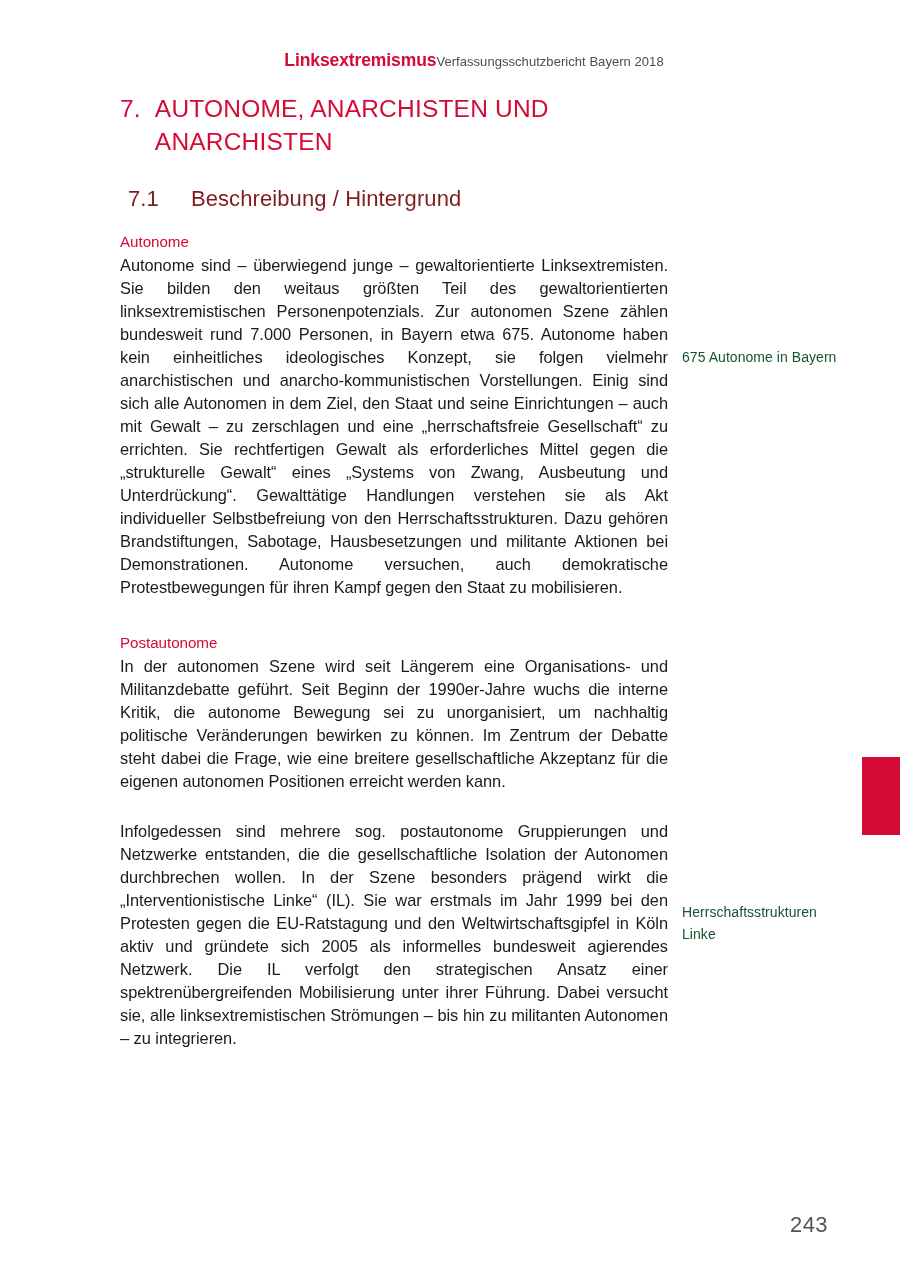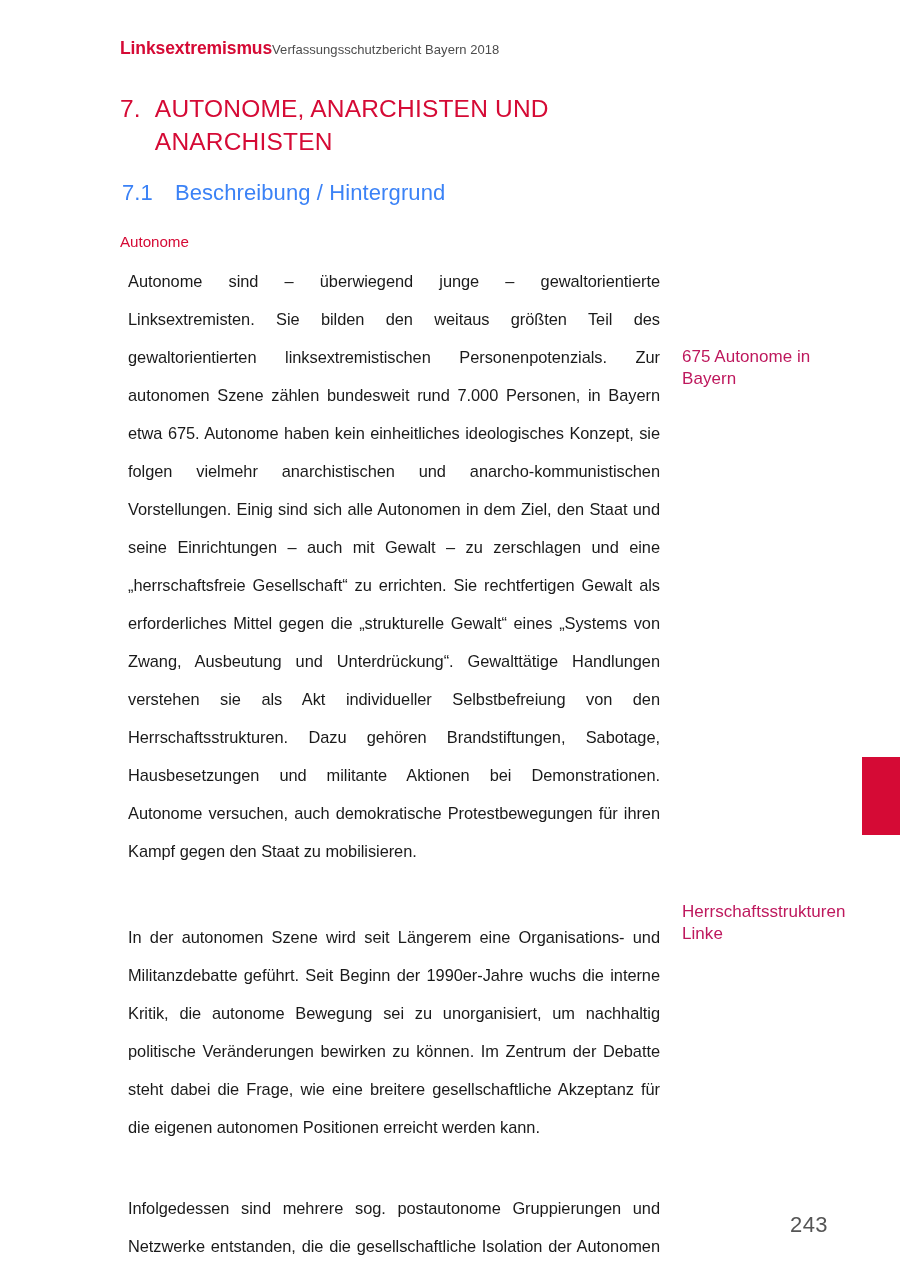--- a/index.html
+++ b/index.html
@@ -20,25 +20,25 @@
     background: #ffffff;
     overflow: hidden;
     box-sizing: border-box;
   }
 
   
   .running-head {
     position: absolute;
     left: 120px;
     right: 72px;
-    top: 38px;
+    top: 50px;
     height: 22px;
     display: flex;
     align-items: baseline;
-    justify-content: flex-start;
+    justify-content: center;
   }
   .running-head-left {
     font-size: 17.5px;
     font-weight: bold;
     color: #D50A35;
     letter-spacing: -0.1px;
     white-space: nowrap;
   }
   .running-head-right {
     font-size: 13px;
@@ -69,28 +69,28 @@
   }
   .chapter-text {
     flex: 1 1 auto;
   }
 
   .section-title {
     position: absolute;
     left: 120px;
     top: 176px;
     width: 560px;
-    color: #3b82f6;
+    color: #7f1d1d;
     font-size: 22px;
     line-height: 30px;
     font-weight: normal;
     letter-spacing: 0.1px;
-    margin: 2px;
+    margin: 8px;
     display: flex;
-    gap: 22px;
+    gap: 32px;
     align-items: flex-start;
   }
   .section-number { flex: 0 0 auto; }
   .section-text   { flex: 1 1 auto; }
 
   
   .text-column {
     position: absolute;
     left: 120px;
     top: 230px;
@@ -99,39 +99,39 @@
   .sub-heading {
     color: #D50A35;
     font-size: 15.2px;
     font-weight: normal;
     line-height: 24px;
     margin: 0 0 0 0;
     letter-spacing: -0.05px;
   }
   .body-par {
     font-size: 16.4px;
-    line-height: 38px;
+    line-height: 23px;
     text-align: justify;
     text-justify: inter-word;
-    margin: 8px;
+    margin: 0;
     color: #1a1a1a;
     letter-spacing: -0.05px;
     hyphens: manual;
   }
   .par-gap { height: 27px; }
   .block-gap { height: 32px; }
 
   
   .margin-note {
     position: absolute;
     left: 682px;
     width: 172px;
-    font-size: 17px;
+    font-size: 14px;
     line-height: 22px;
-    color: #be185d;
+    color: #14532d;
     letter-spacing: 0.05px;
   }
   .margin-note-1 { top: 346px; }
   .margin-note-2 { top: 901px; }
 
   
   .thumb-tab {
     position: absolute;
     left: 862px;
     top: 757px;
@@ -170,20 +170,21 @@
     <span class="section-text">Beschreibung / Hintergrund</span>
   </h2>
 
   <div class="text-column">
 
     <h3 class="sub-heading">Autonome</h3>
     <p class="body-par">Autonome sind – überwiegend junge – gewaltorientierte Linksextremisten. Sie bilden den weitaus größten Teil des gewaltorientierten linksextremistischen Personenpotenzials. Zur autonomen Szene zählen bundesweit rund 7.000 Personen, in Bayern etwa 675. Autonome haben kein einheitliches ideologisches Konzept, sie folgen vielmehr anarchistischen und anarcho-kommunistischen Vorstellungen. Einig sind sich alle Autonomen in dem Ziel, den Staat und seine Einrichtungen – auch mit Gewalt – zu zerschlagen und eine „herrschaftsfreie Gesellschaft“ zu errichten. Sie rechtfertigen Gewalt als erforderliches Mittel gegen die „strukturelle Gewalt“ eines „Systems von Zwang, Ausbeutung und Unterdrückung“. Gewalttätige Handlungen verstehen sie als Akt individueller Selbstbefreiung von den Herrschaftsstrukturen. Dazu gehören Brandstiftungen, Sabotage, Hausbesetzungen und militante Aktionen bei Demonstrationen. Autonome versuchen, auch demokratische Protestbewegungen für ihren Kampf gegen den Staat zu mobilisieren.</p>
 
     <div class="block-gap"></div>
 
+    <h3 class="sub-heading">Postautonome</h3>
     <p class="body-par">In der autonomen Szene wird seit Längerem eine Organisations- und Militanzdebatte geführt. Seit Beginn der 1990er-Jahre wuchs die interne Kritik, die autonome Bewegung sei zu unorganisiert, um nachhaltig politische Veränderungen bewirken zu können. Im Zentrum der Debatte steht dabei die Frage, wie eine breitere gesellschaftliche Akzeptanz für die eigenen autonomen Positionen erreicht werden kann.</p>
 
     <div class="par-gap"></div>
 
     <p class="body-par">Infolgedessen sind mehrere sog. postautonome Gruppierungen und Netzwerke entstanden, die die gesellschaftliche Isolation der Autonomen durchbrechen wollen. In der Szene besonders prägend wirkt die „Interventionistische Linke“ (IL). Sie war erstmals im Jahr 1999 bei den Protesten gegen die EU-Ratstagung und den Weltwirtschaftsgipfel in Köln aktiv und gründete sich 2005 als informelles bundesweit agierendes Netzwerk. Die IL verfolgt den strategischen Ansatz einer spektrenübergreifenden Mobilisierung unter ihrer Führung. Dabei versucht sie, alle linksextremistischen Strömungen – bis hin zu militanten Autonomen – zu integrieren.</p>
   </div>
 
   <div class="margin-note margin-note-1">675 Autonome in Bayern</div>
 
   <div class="margin-note margin-note-2">Herrschaftsstrukturen Linke</div>

